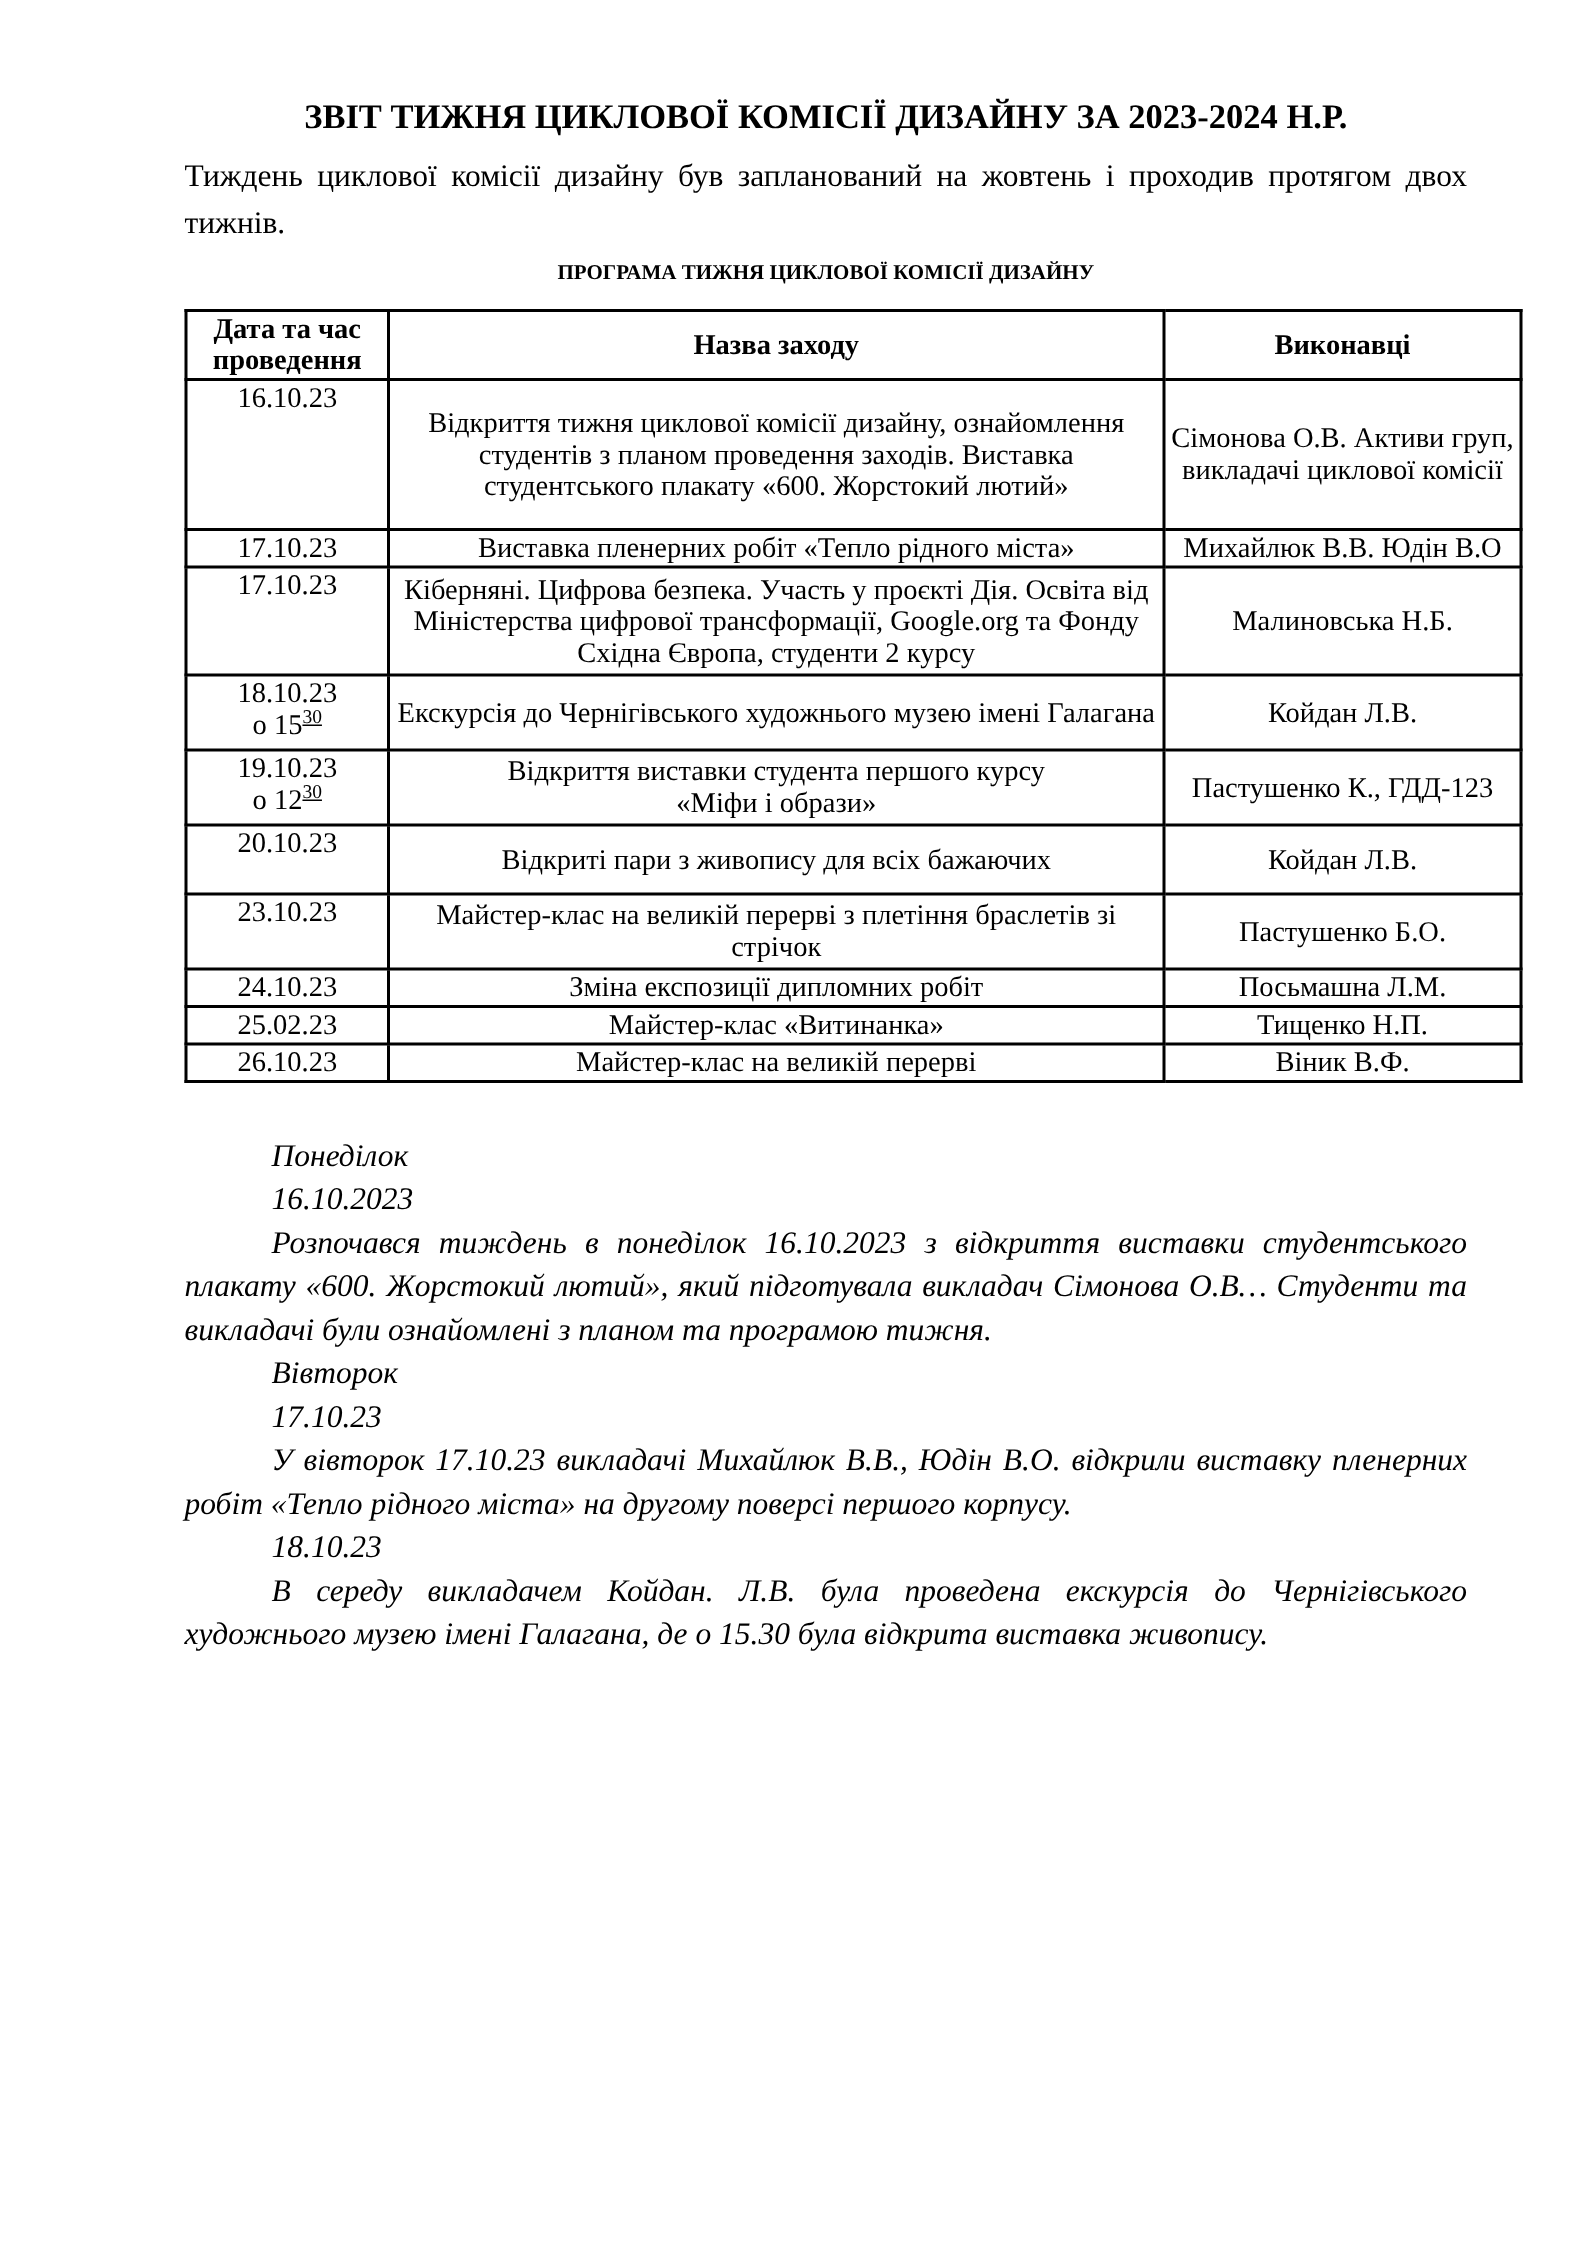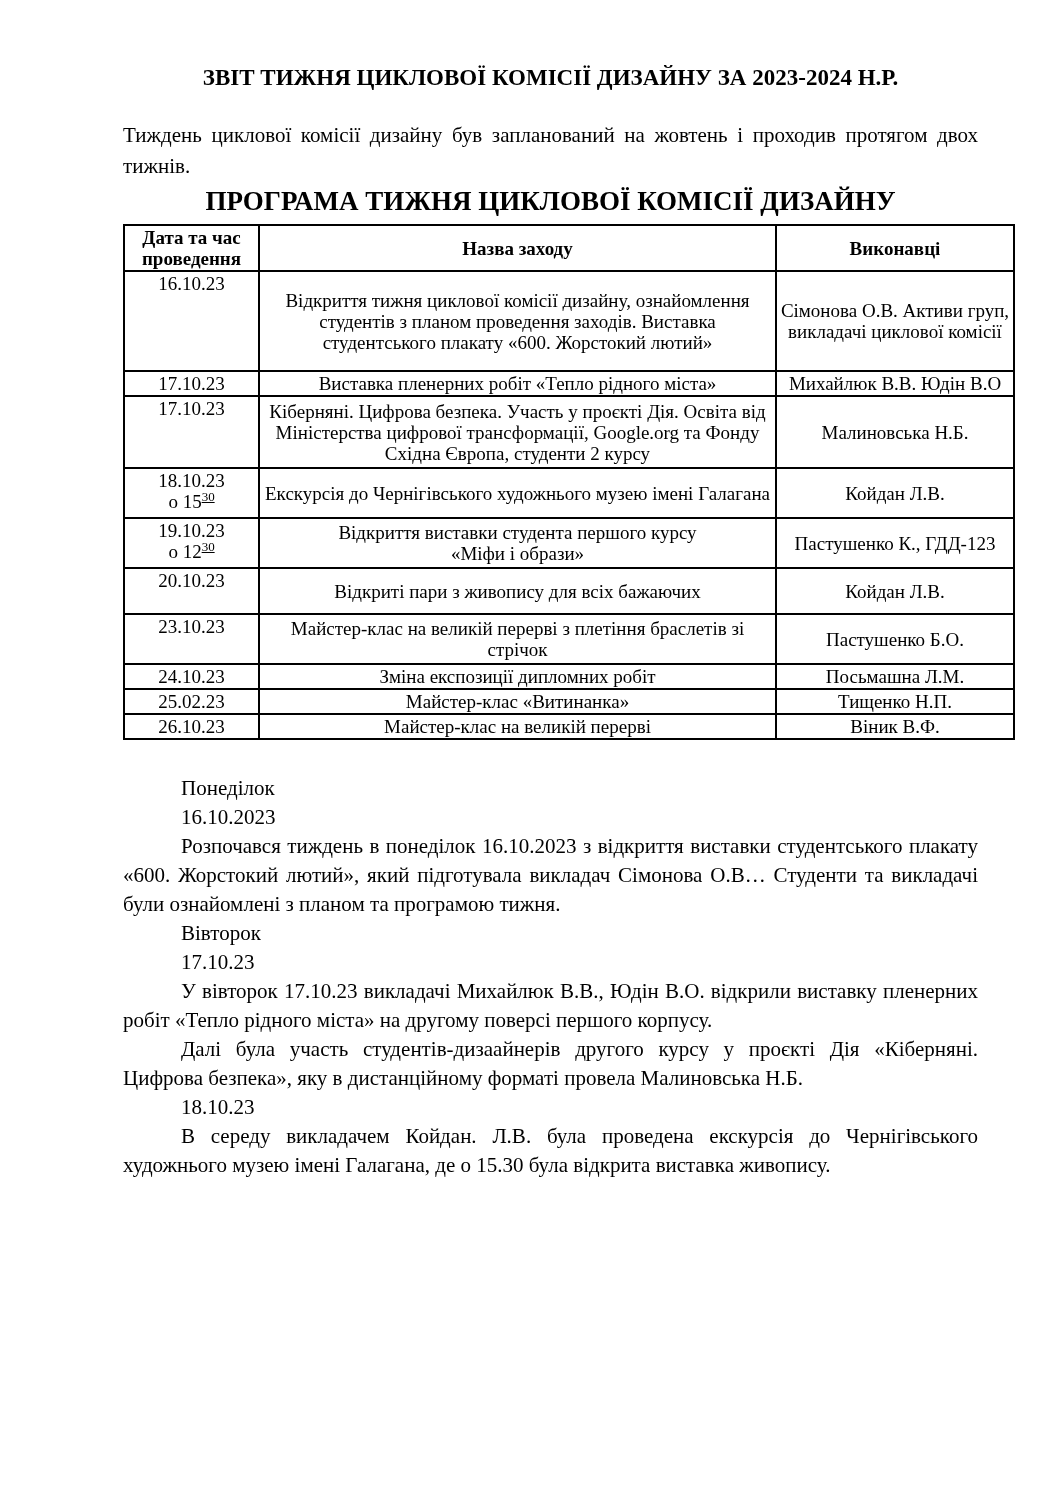--- a/index.html
+++ b/index.html
@@ -5,27 +5,27 @@
   html,body{margin:0;padding:0;}
   body{
     width:1058px;height:1497px;
     background:#ffffff;color:#000000;
     font-family:"Liberation Serif","DejaVu Serif",serif;
     overflow:hidden;
   }
   .doc{width:855px;margin-left:123px;padding-top:64px;}
   .title{
     font-size:23px;font-weight:bold;text-align:center;
-    margin:0 0 28px 0;line-height:28px;
+    margin:0 0 10px 0;line-height:28px;
   }
   .intro{
     font-size:21px;line-height:31px;text-align:justify;margin:0;
   }
   .program-title{
-    font-size:27px;font-weight:bold;text-align:center;
+    font-size:14px;font-weight:bold;text-align:center;
     margin:5px 0 9px 0;line-height:28px;
   }
   table.program{
     border-collapse:collapse;table-layout:fixed;
     width:890px;
   }
   table.program td, table.program th{
     border:2px solid #000;
     font-size:19px;line-height:21px;
     text-align:center;padding:1px 3px;
@@ -46,21 +46,21 @@
   tr.r7  td{height:19px;}
   tr.r8  td{height:18px;}
   tr.r9  td{height:18px;font-family:Liberation Serif, serif;}
   tr.r10 td{height:48px;}
   .sections{margin-top:34px;}
   .day-head, .date-head{
     font-size:21px;line-height:29px;text-align:center;margin:0;
   }
   .sec p{
     font-size:21px;line-height:29px;text-align:justify;
-    text-indent:58px;margin:0;
+    text-indent:58px;margin:0;font-style:italic;
   }
 </style>
 </head>
 <body>
 
 <div class="doc">
 
   <h1 class="title">ЗВІТ ТИЖНЯ ЦИКЛОВОЇ КОМІСІЇ ДИЗАЙНУ ЗА 2023-2024 Н.Р.</h1>
 
   <p class="intro">Тиждень циклової комісії дизайну був запланований на жовтень і проходив протягом двох тижнів.</p>
@@ -157,21 +157,20 @@
     <div class="sec">
       <p class="day-head">Понеділок</p>
       <p class="date-head">16.10.2023</p>
       <p>Розпочався тиждень в понеділок 16.10.2023 з відкриття виставки студентського плакату «600. Жорстокий лютий», який підготувала викладач Сімонова О.В… Студенти та викладачі були ознайомлені з планом та програмою тижня.</p>
     </div>
 
     <div class="sec">
       <p class="day-head">Вівторок</p>
       <p class="date-head">17.10.23</p>
       <p>У вівторок 17.10.23 викладачі  Михайлюк В.В., Юдін В.О. відкрили виставку пленерних робіт «Тепло рідного міста» на другому поверсі першого корпусу.</p>
-      <p>Далі була участь студентів-дизаайнерів другого курсу у проєкті Дія «Кіберняні. Цифрова безпека», яку в дистанційному форматі провела Малиновська Н.Б.</p>
     </div>
 
     <div class="sec">
       <p class="date-head">18.10.23</p>
       <p>В середу викладачем Койдан. Л.В. була проведена екскурсія до Чернігівського художнього музею імені Галагана, де о 15.30 була відкрита виставка живопису.</p>
     </div>
 
   </div>
 
 </div>

